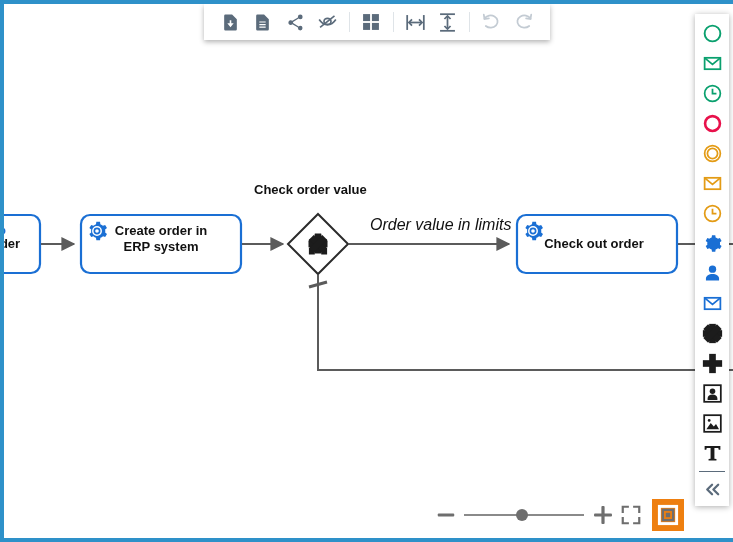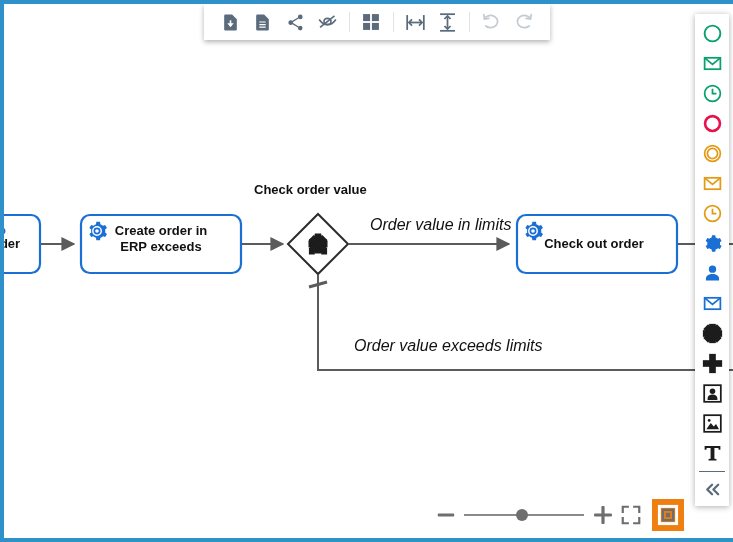--- a/index.html
+++ b/index.html
@@ -217,32 +217,31 @@
 
       <path d="M 674 240 L 733 240" stroke="#5b5b5b" stroke-width="2" fill="none"></path>
 
       <path d="M 314 271 L 314 366 L 733 366" stroke="#5b5b5b" stroke-width="2" fill="none"></path>
 
       <path d="M 305 283 L 323 278" stroke="#5b5b5b" stroke-width="3" fill="none"></path>
     </svg>
 
     <div class="node-label" style="left:77px; top:219px; width:160px;">
       <span>Create order in</span><br>
-      <span>ERP exceeds</span>
+      <span>ERP system</span>
     </div>
 
     <div class="node-label" style="left:513px; top:232px; width:154px;">Check out order</div>
 
     <div class="node-label" style="left:-22px; top:232px; width:56px; text-align:center;">der</div>
 
     <div class="gw-label" style="left:250px; top:178px;">Check order value</div>
 
     <div class="flow-label" style="left:366px; top:212px;">Order value in limits</div>
 
-    <div class="flow-label" style="left:350px; top:333px;">Order value exceeds limits</div>
 
     <div style="position:absolute;left:82px;top:216px;">
       <svg width="22" height="22" viewBox="0 0 24 24" fill="#1a6fd4">
         <path d="M12 8.2a3.8 3.8 0 1 0 0 7.6 3.8 3.8 0 0 0 0-7.6zm0 5.8a2 2 0 1 1 0-4 2 2 0 0 1 0 4z"></path>
         <path d="M21 12c0-.6-.05-1.1-.14-1.66l2.02-1.5-2-3.46-2.36.96a8.6 8.6 0 0 0-2.86-1.66L15.3 2h-4l-.4 2.68a8.6 8.6 0 0 0-2.86 1.66L5.68 5.38l-2 3.46 2.02 1.5A9.4 9.4 0 0 0 5.56 12c0 .56.05 1.12.14 1.66l-2.02 1.5 2 3.46 2.36-.96a8.6 8.6 0 0 0 2.86 1.66l.4 2.68h4l.4-2.68a8.6 8.6 0 0 0 2.86-1.66l2.36.96 2-3.46-2.02-1.5c.09-.54.14-1.1.14-1.66zm-9 5.4A5.4 5.4 0 1 1 17.4 12 5.4 5.4 0 0 1 12 17.4z"></path>
       </svg>
     </div>
     <div style="position:absolute;left:518px;top:216px;">
       <svg width="22" height="22" viewBox="0 0 24 24" fill="#1a6fd4">
         <path d="M12 8.2a3.8 3.8 0 1 0 0 7.6 3.8 3.8 0 0 0 0-7.6zm0 5.8a2 2 0 1 1 0-4 2 2 0 0 1 0 4z"></path>

